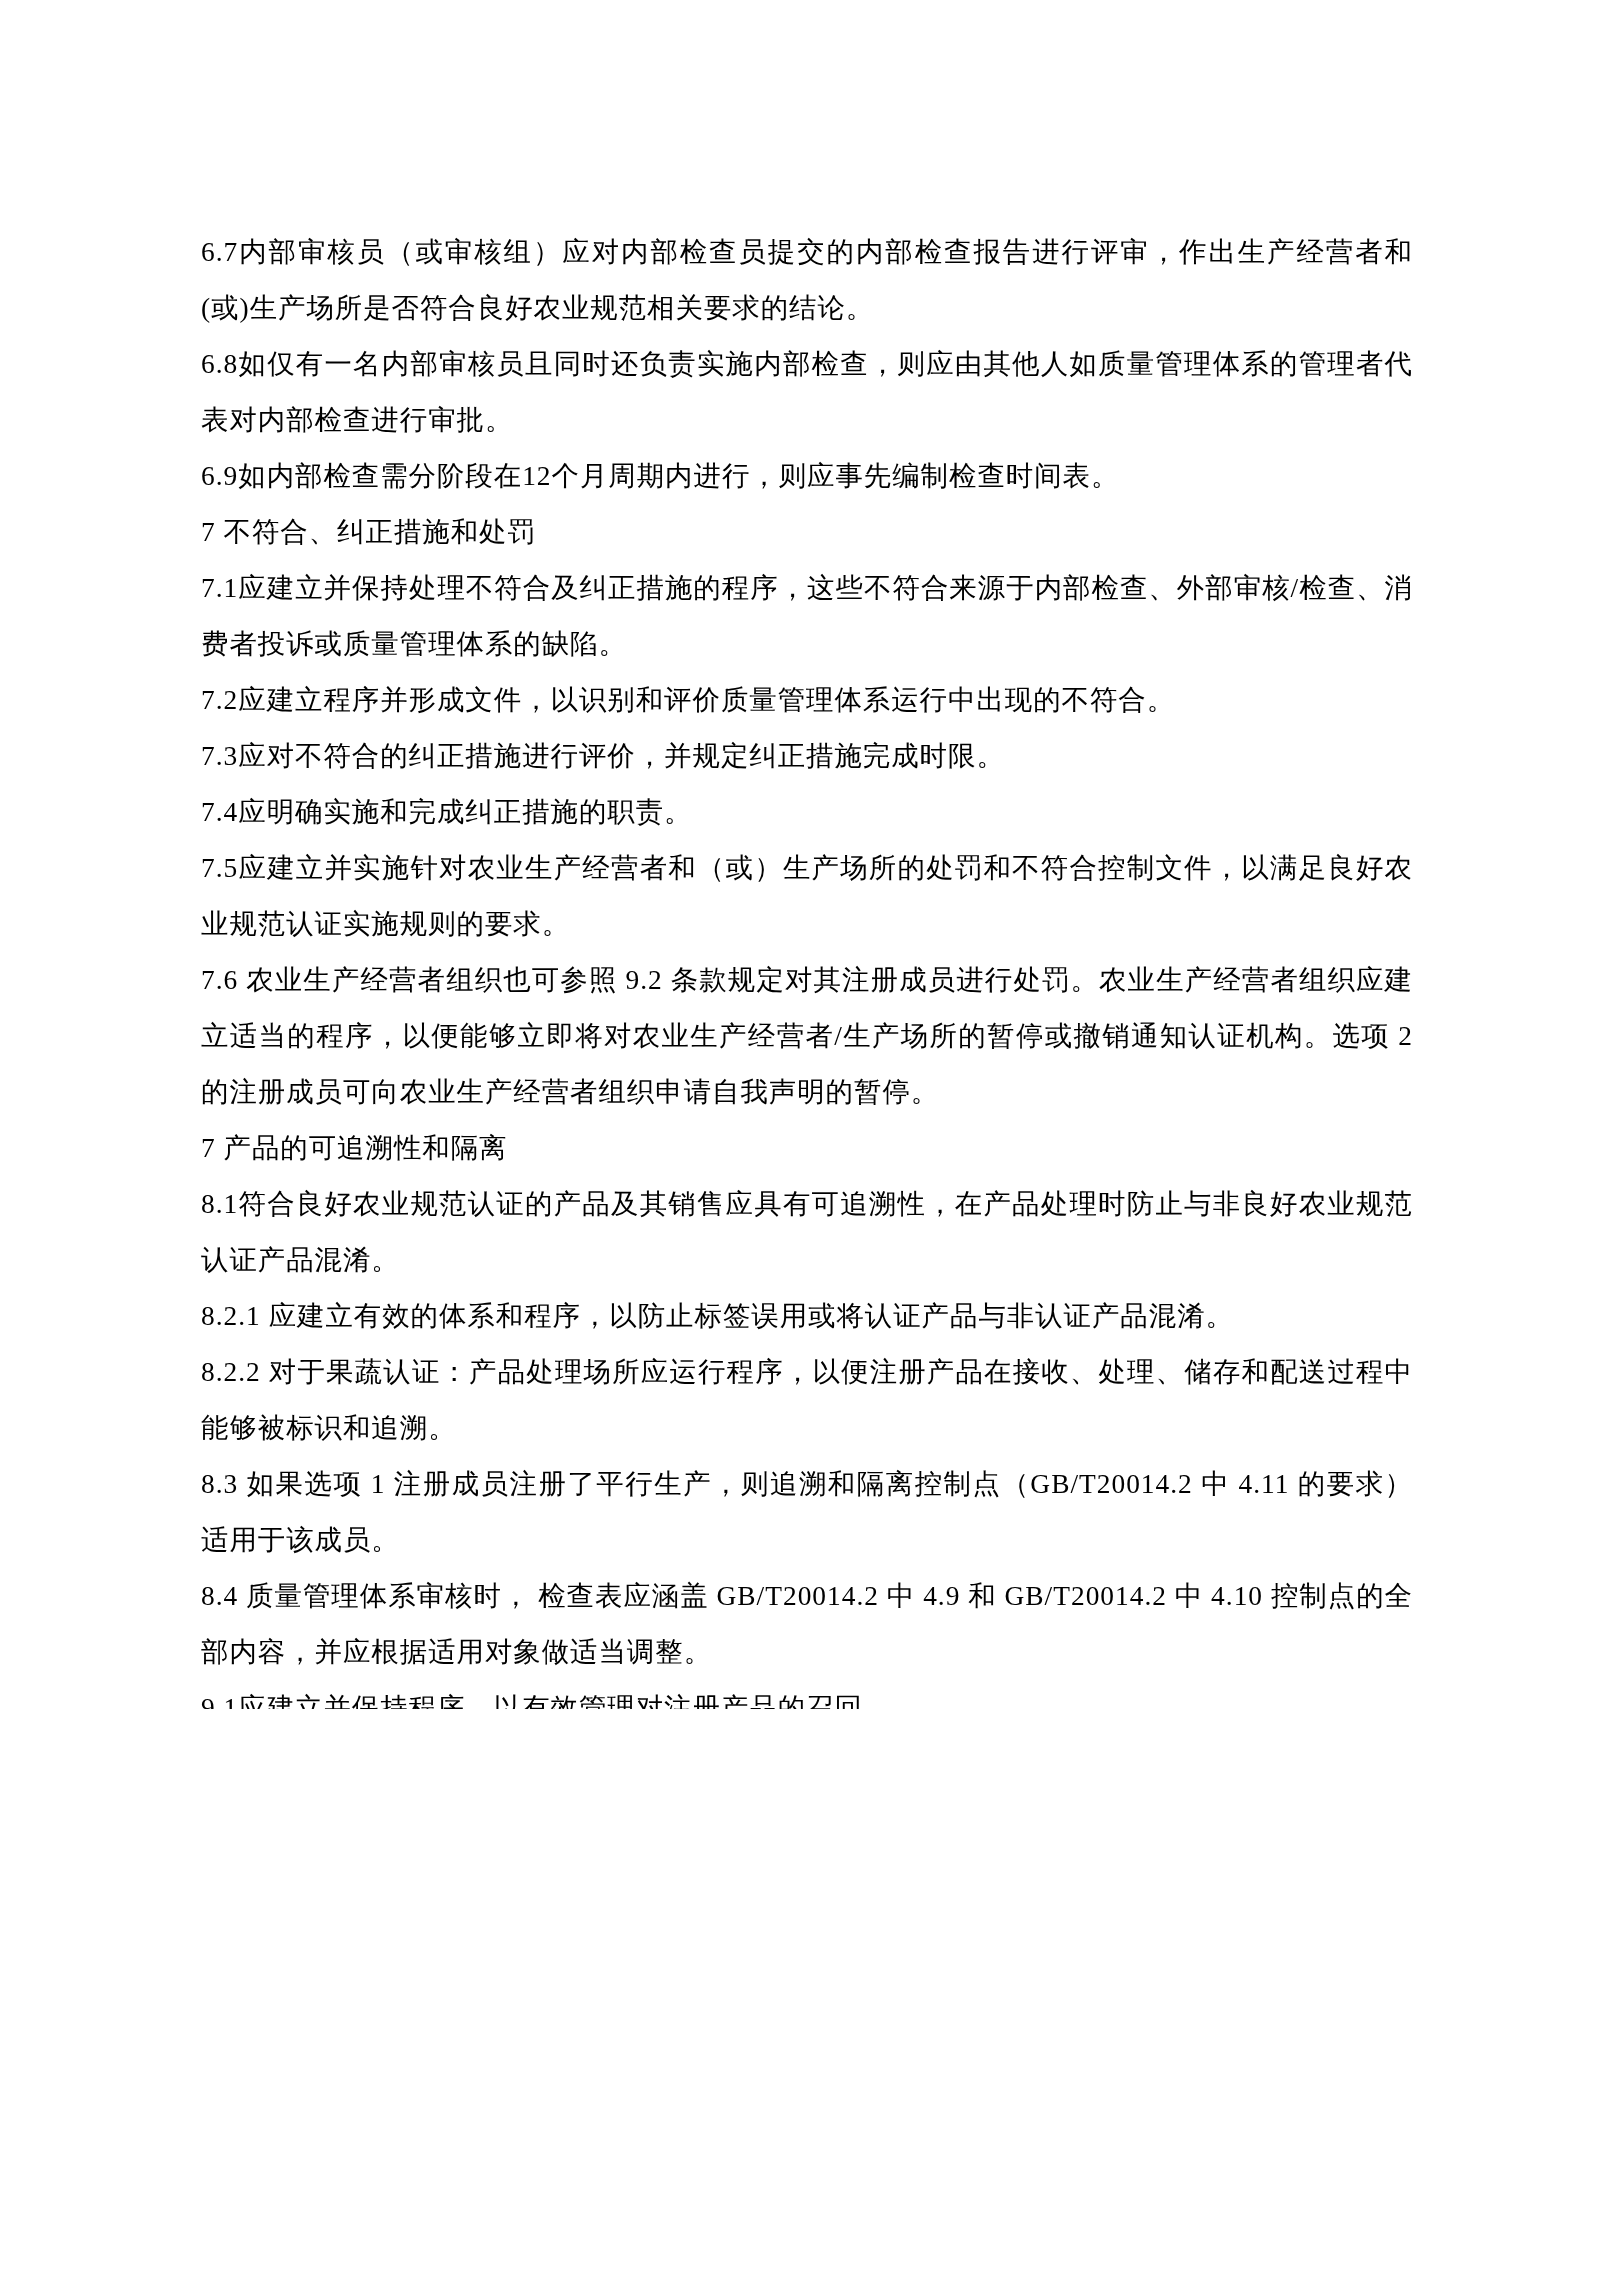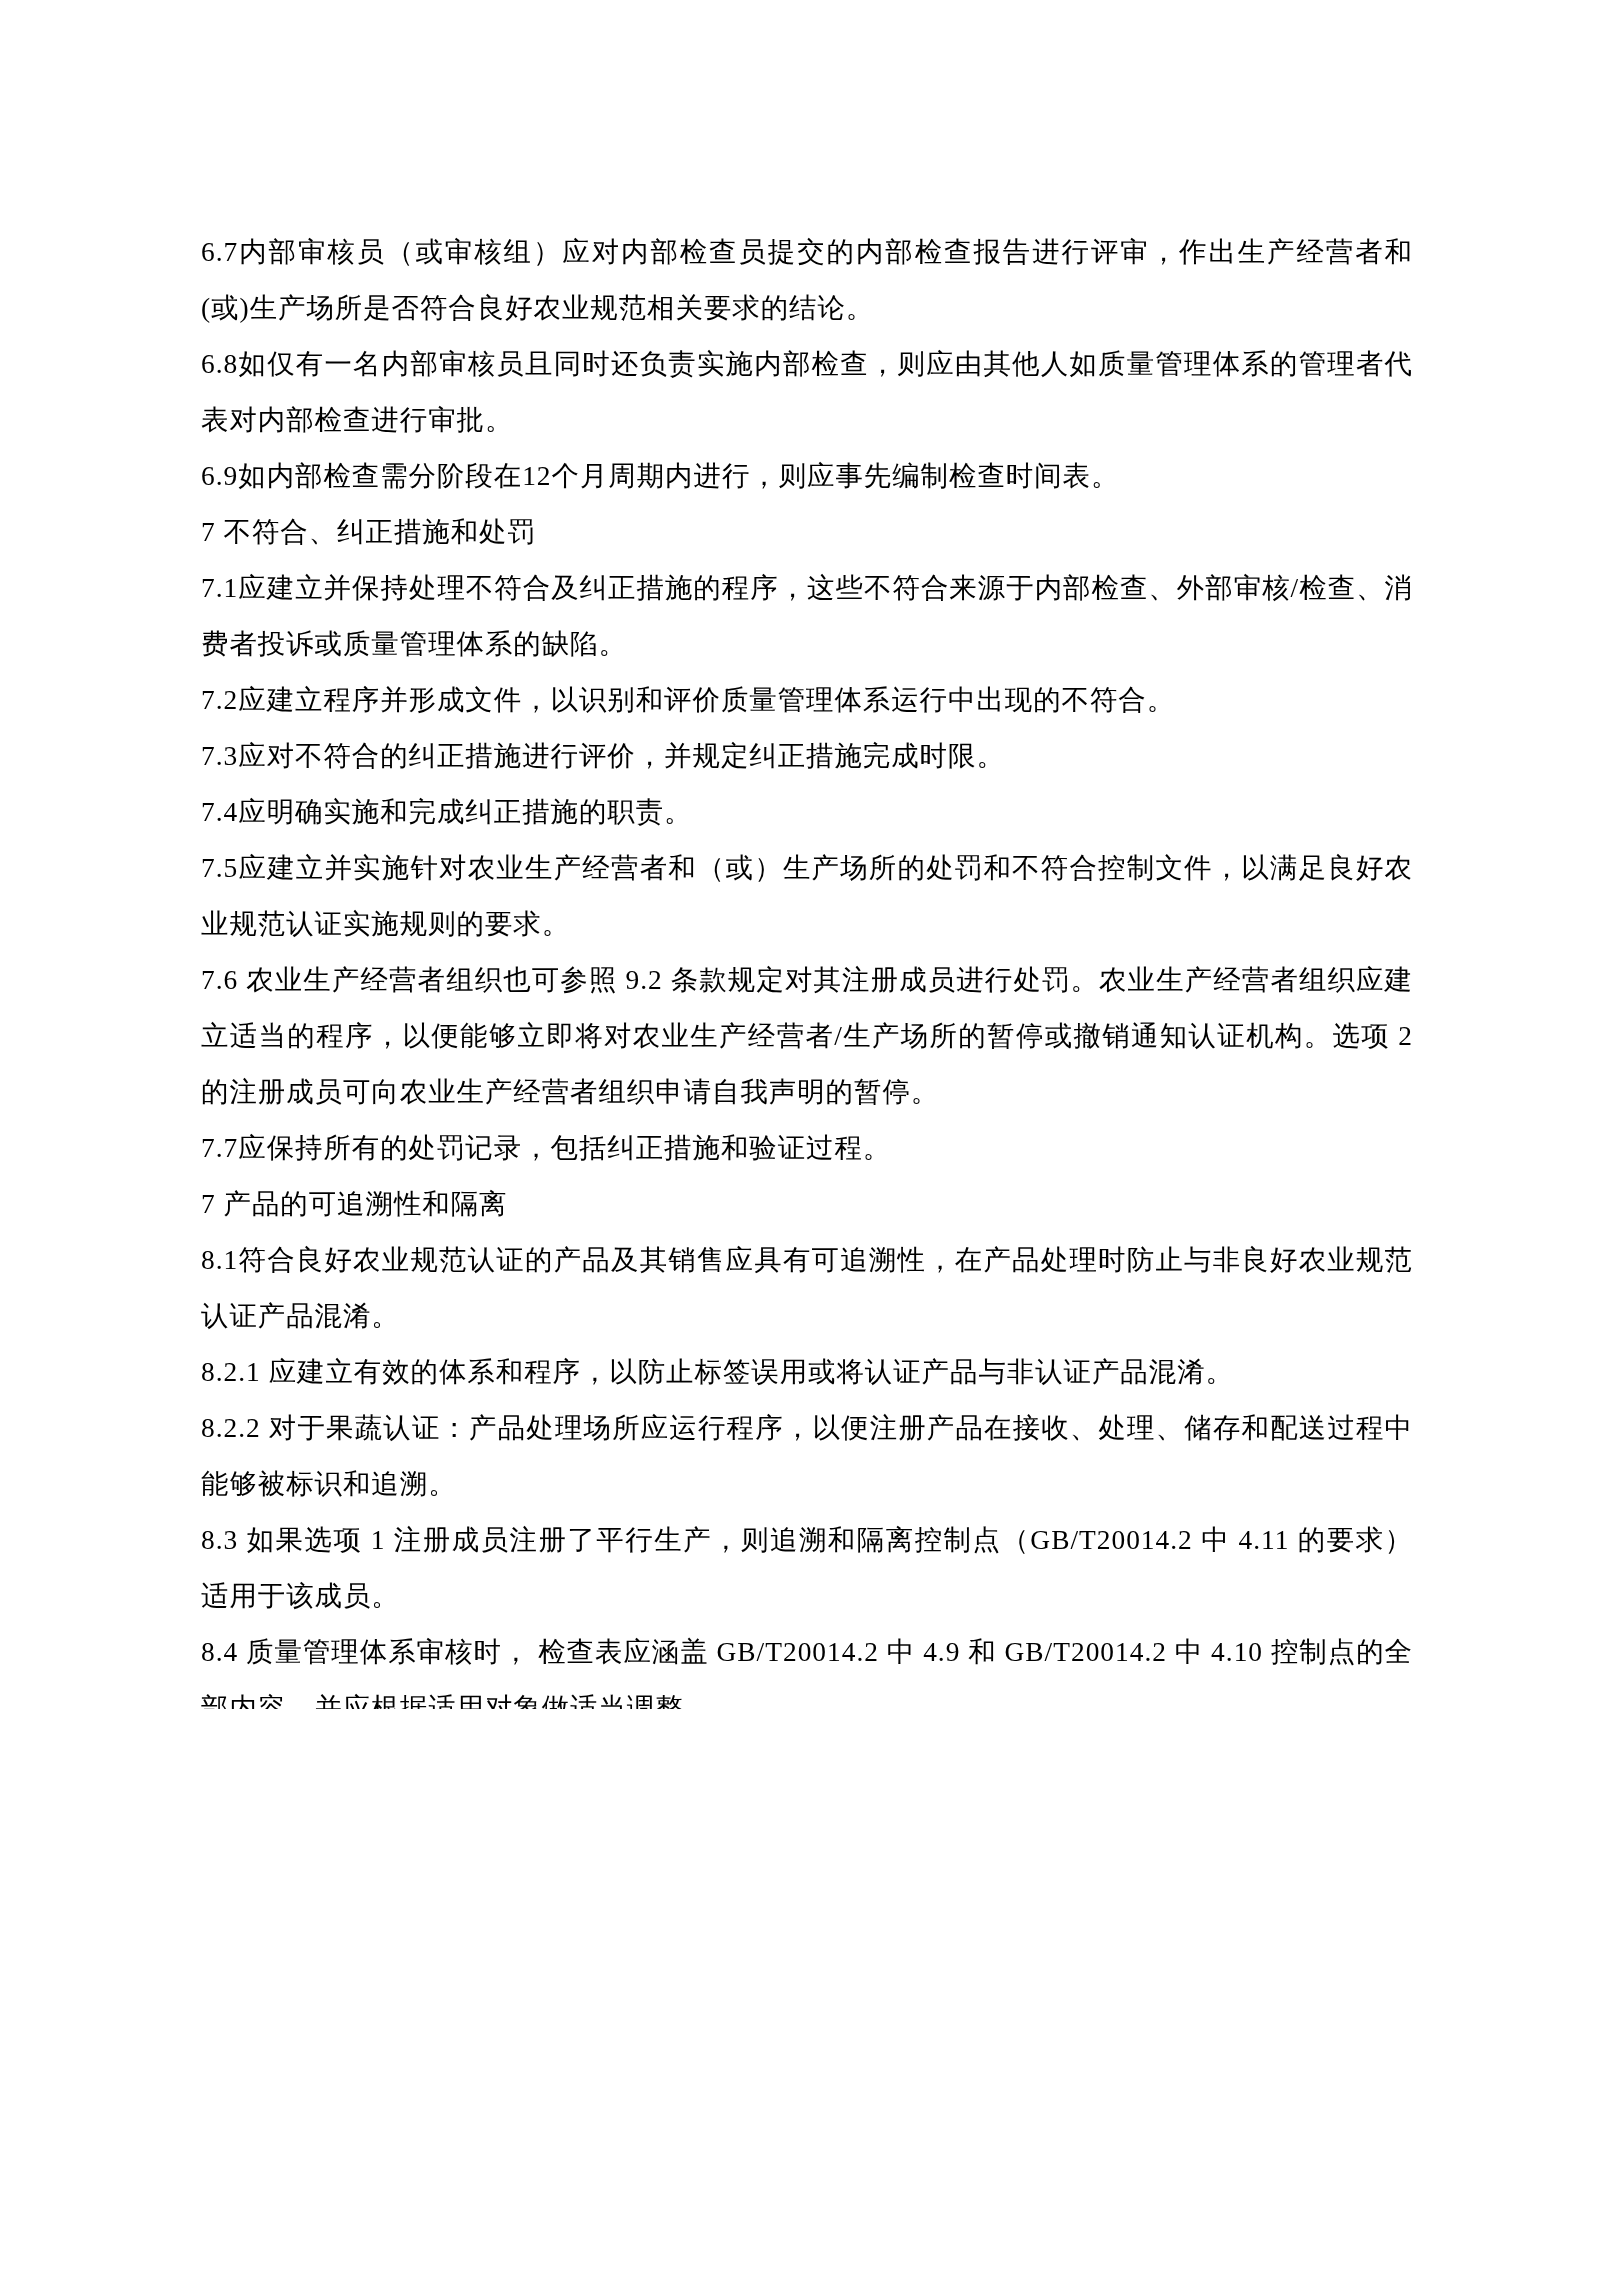--- a/index.html
+++ b/index.html
@@ -61,21 +61,20 @@
   <p>6.7内部审核员（或审核组）应对内部检查员提交的内部检查报告进行评审，作出生产经营者和(或)生产场所是否符合良好农业规范相关要求的结论。</p>
       <p>6.8如仅有一名内部审核员且同时还负责实施内部检查，则应由其他人如质量管理体系的管理者代表对内部检查进行审批。</p>
       <p>6.9如内部检查需分阶段在12个月周期内进行，则应事先编制检查时间表。</p>
       <p>7 不符合、纠正措施和处罚</p>
       <p>7.1应建立并保持处理不符合及纠正措施的程序，这些不符合来源于内部检查、外部审核/检查、消费者投诉或质量管理体系的缺陷。</p>
       <p>7.2应建立程序并形成文件，以识别和评价质量管理体系运行中出现的不符合。</p>
       <p>7.3应对不符合的纠正措施进行评价，并规定纠正措施完成时限。</p>
       <p>7.4应明确实施和完成纠正措施的职责。</p>
       <p>7.5应建立并实施针对农业生产经营者和（或）生产场所的处罚和不符合控制文件，以满足良好农业规范认证实施规则的要求。</p>
       <p>7.6 农业生产经营者组织也可参照 9.2 条款规定对其注册成员进行处罚。农业生产经营者组织应建立适当的程序，以便能够立即将对农业生产经营者/生产场所的暂停或撤销通知认证机构。选项 2 的注册成员可向农业生产经营者组织申请自我声明的暂停。</p>
-      <p>7.7应保持所有的处罚记录，包括纠正措施和验证过程。</p>
       <p>7 产品的可追溯性和隔离</p>
       <p>8.1符合良好农业规范认证的产品及其销售应具有可追溯性，在产品处理时防止与非良好农业规范认证产品混淆。</p>
       <p>8.2.1 应建立有效的体系和程序，以防止标签误用或将认证产品与非认证产品混淆。</p>
       <p>8.2.2 对于果蔬认证：产品处理场所应运行程序，以便注册产品在接收、处理、储存和配送过程中能够被标识和追溯。</p>
       <p>8.3 如果选项 1 注册成员注册了平行生产，则追溯和隔离控制点（GB/T20014.2 中 4.11 的要求）适用于该成员。</p>
       <p>8.4 质量管理体系审核时， 检查表应涵盖 GB/T20014.2 中 4.9 和 GB/T20014.2 中 4.10 控制点的全部内容，并应根据适用对象做适当调整。</p>
       <p>9.1应建立并保持程序，以有效管理对注册产品的召回。</p>
     </div>
 
   <div class="footer">

